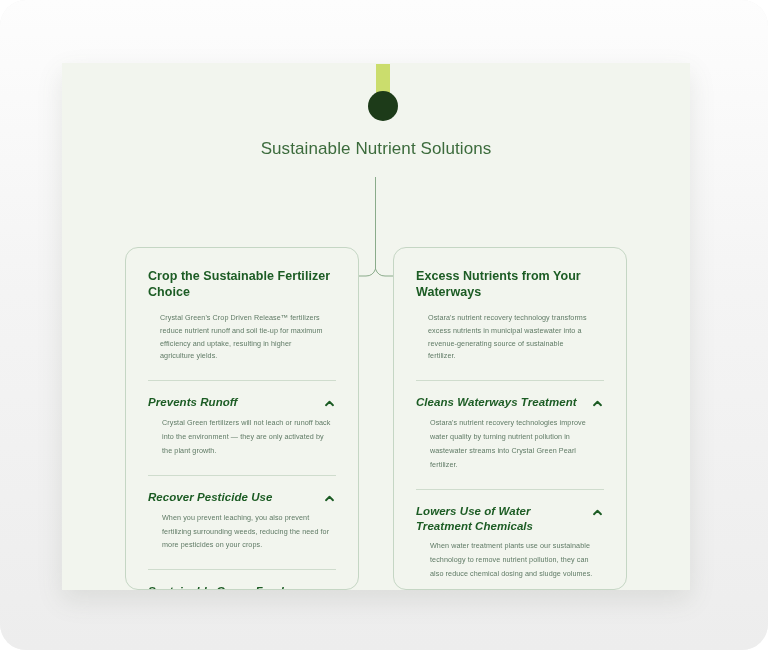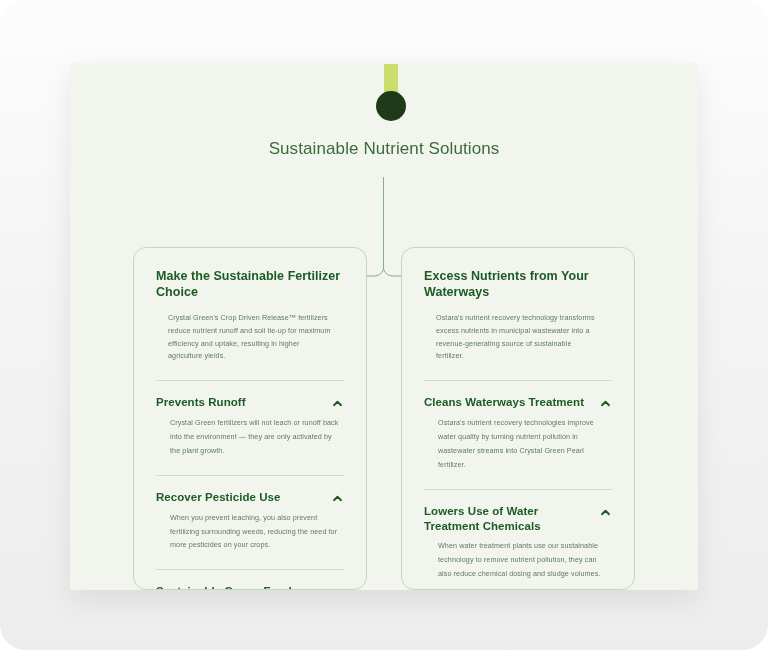--- a/index.html
+++ b/index.html
@@ -26,21 +26,21 @@
   }
   .surface-sheen {
     position: absolute;
     left: 0; top: 0; right: 0; bottom: 0;
     background: linear-gradient(180deg, #fdfdfd 0%, #f4f4f4 45%, #ededed 100%);
   }
 
   
   .content-panel {
     position: absolute;
-    left: 70px;
+    left: 62px;
     top: 63px;
     width: 628px;
     height: 527px;
     background: #f2f5ee;
     box-shadow: 0 10px 24px rgba(90,100,85,0.13);
     overflow: hidden;
   }
 
   
   .brand-mark {
@@ -138,20 +138,21 @@
   }
 
   
   .accordion-item { }
   .accordion-header {
     display: flex;
     align-items: flex-start;
     justify-content: space-between;
     gap: 8px;
     cursor: pointer;
+    font-style: italic;
   }
   .accordion-label {
     font-size: 11.5px;
     font-weight: bold;
     line-height: 1.3;
     color: #1c5c24;
     letter-spacing: 0.05px;
     flex: 1;
   }
   .chevron-icon {
@@ -187,21 +188,21 @@
 
     <svg class="connector-svg" viewBox="0 0 628 150">
       <path class="connector-path" d="M 313.5 14 L 313.5 106"></path>
       <path class="connector-path" d="M 313.5 106 Q 311 113 304 113 L 201 113 Q 194 113 194 120 L 194 150"></path>
       <path class="connector-path" d="M 313.5 106 Q 316 113 323 113 L 426 113 Q 433 113 433 120 L 433 150"></path>
     </svg>
 
     <div class="cards-row">
 
       <div class="card">
-        <div class="card-title">Make the Sustainable Fertilizer Choice</div>
+        <div class="card-title">Crop the Sustainable Fertilizer Choice</div>
         <p class="card-intro">Crystal Green's Crop Driven Release™ fertilizers reduce nutrient runoff and soil tie-up for maximum efficiency and uptake, resulting in higher agriculture yields.</p>
 
         <div class="divider"></div>
 
         <div class="accordion-item">
           <div class="accordion-header">
             <span class="accordion-label">Prevents Runoff</span>
             <span class="chevron-icon">
               <svg viewBox="0 0 13 13">
                   <path d="M3 8.2 L6.5 4.8 L10 8.2" fill="none" stroke="#1c5c24" stroke-width="1.9" stroke-linecap="round" stroke-linejoin="round"></path>

